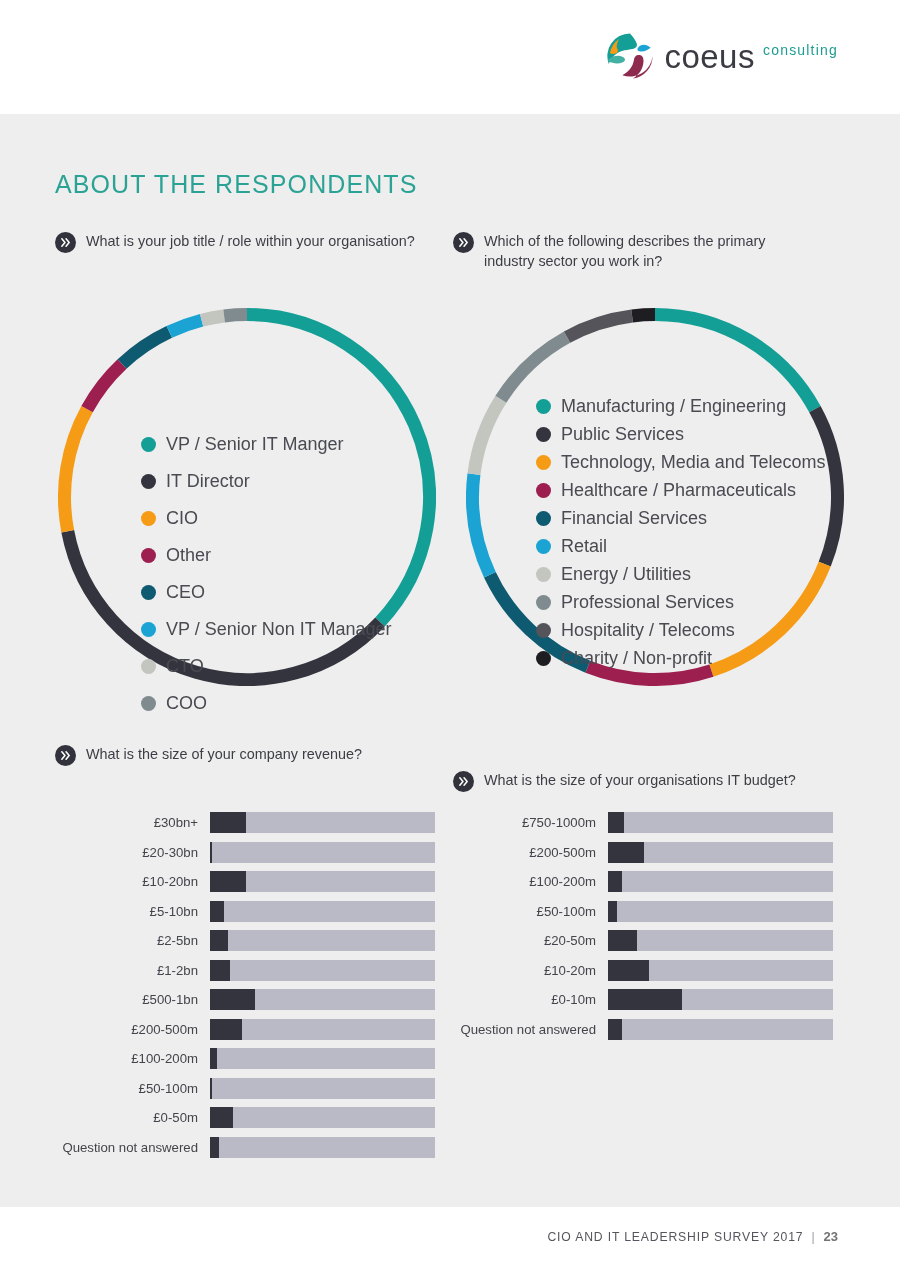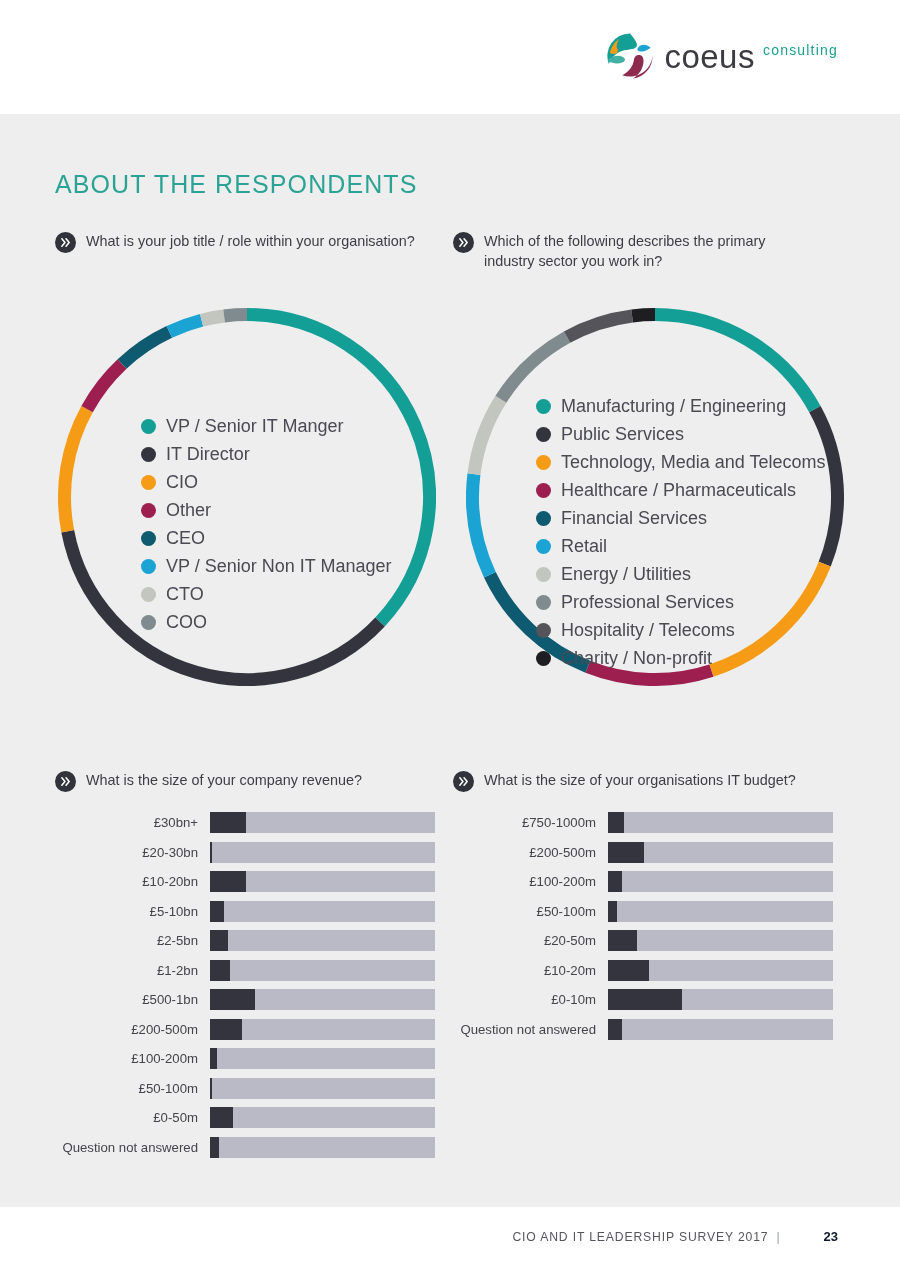--- a/index.html
+++ b/index.html
@@ -33,31 +33,31 @@
   .q-bullet{
     width:21px;height:21px;flex:0 0 21px;border-radius:50%;
     background:#32323c;display:flex;align-items:center;justify-content:center;
     margin-top:1px;
   }
   .q-bullet svg{display:block;}
   .q-text{font-size:14.4px;color:#3d3d46;line-height:1.42;max-width:330px;}
 
   #q1{left:55px;top:231px;}
   #q2{left:453px;top:231px;}
-  #q3{left:55px;top:770px;}
+  #q3{left:55px;top:744px;}
   #q4{left:453px;top:770px;}
 
   
   .donut{position:absolute;}
   .donut svg{display:block;}
   #donut1{left:58px;top:308px;}
   #donut2{left:466px;top:308px;}
 
   .legend{position:absolute;display:flex;flex-direction:column;}
-  #legend1{left:141px;top:416px;gap:7px;text-align:right;}
+  #legend1{left:141px;top:434px;gap:16px;text-align:right;}
   #legend2{left:536px;top:396px;gap:7px;}
   .legend-item{display:flex;align-items:center;gap:10px;}
   .legend-swatch{width:15px;height:15px;border-radius:50%;flex:0 0 15px;}
   .legend-label{font-size:18px;color:#4a4a52;white-space:nowrap;}
 
   
   .bars{position:absolute;}
   #bars1{left:55px;top:812px;width:380px;}
   #bars2{left:453px;top:812px;width:380px;}
   .bar-row{display:flex;align-items:center;height:21px;margin-bottom:8.5px;}
@@ -69,21 +69,21 @@
   .bar-fill{position:absolute;left:0;top:0;height:21px;background:#34343f;}
 
   
   .footer{position:absolute;left:0;bottom:0;width:900px;height:66px;background:#ffffff;}
   .footer-inner{
     position:absolute;right:62px;top:22px;
     font-size:12.2px;letter-spacing:.85px;color:#55555d;
     display:flex;align-items:center;gap:8px;
   }
   .footer-sep{color:#9aa0a6;}
-  .footer-page{color:#0f172a;font-weight:700;font-size:13px;letter-spacing:0;margin-left:35px;}
+  .footer-page{color:#737373;font-weight:700;font-size:13px;letter-spacing:0;}
 </style>
 </head>
 <body>
 
 <div id="page">
 
   <div class="header">
     <div class="logo">
       <span class="logo-mark">
         <svg viewBox="0 0 100 100" width="48" height="48">

